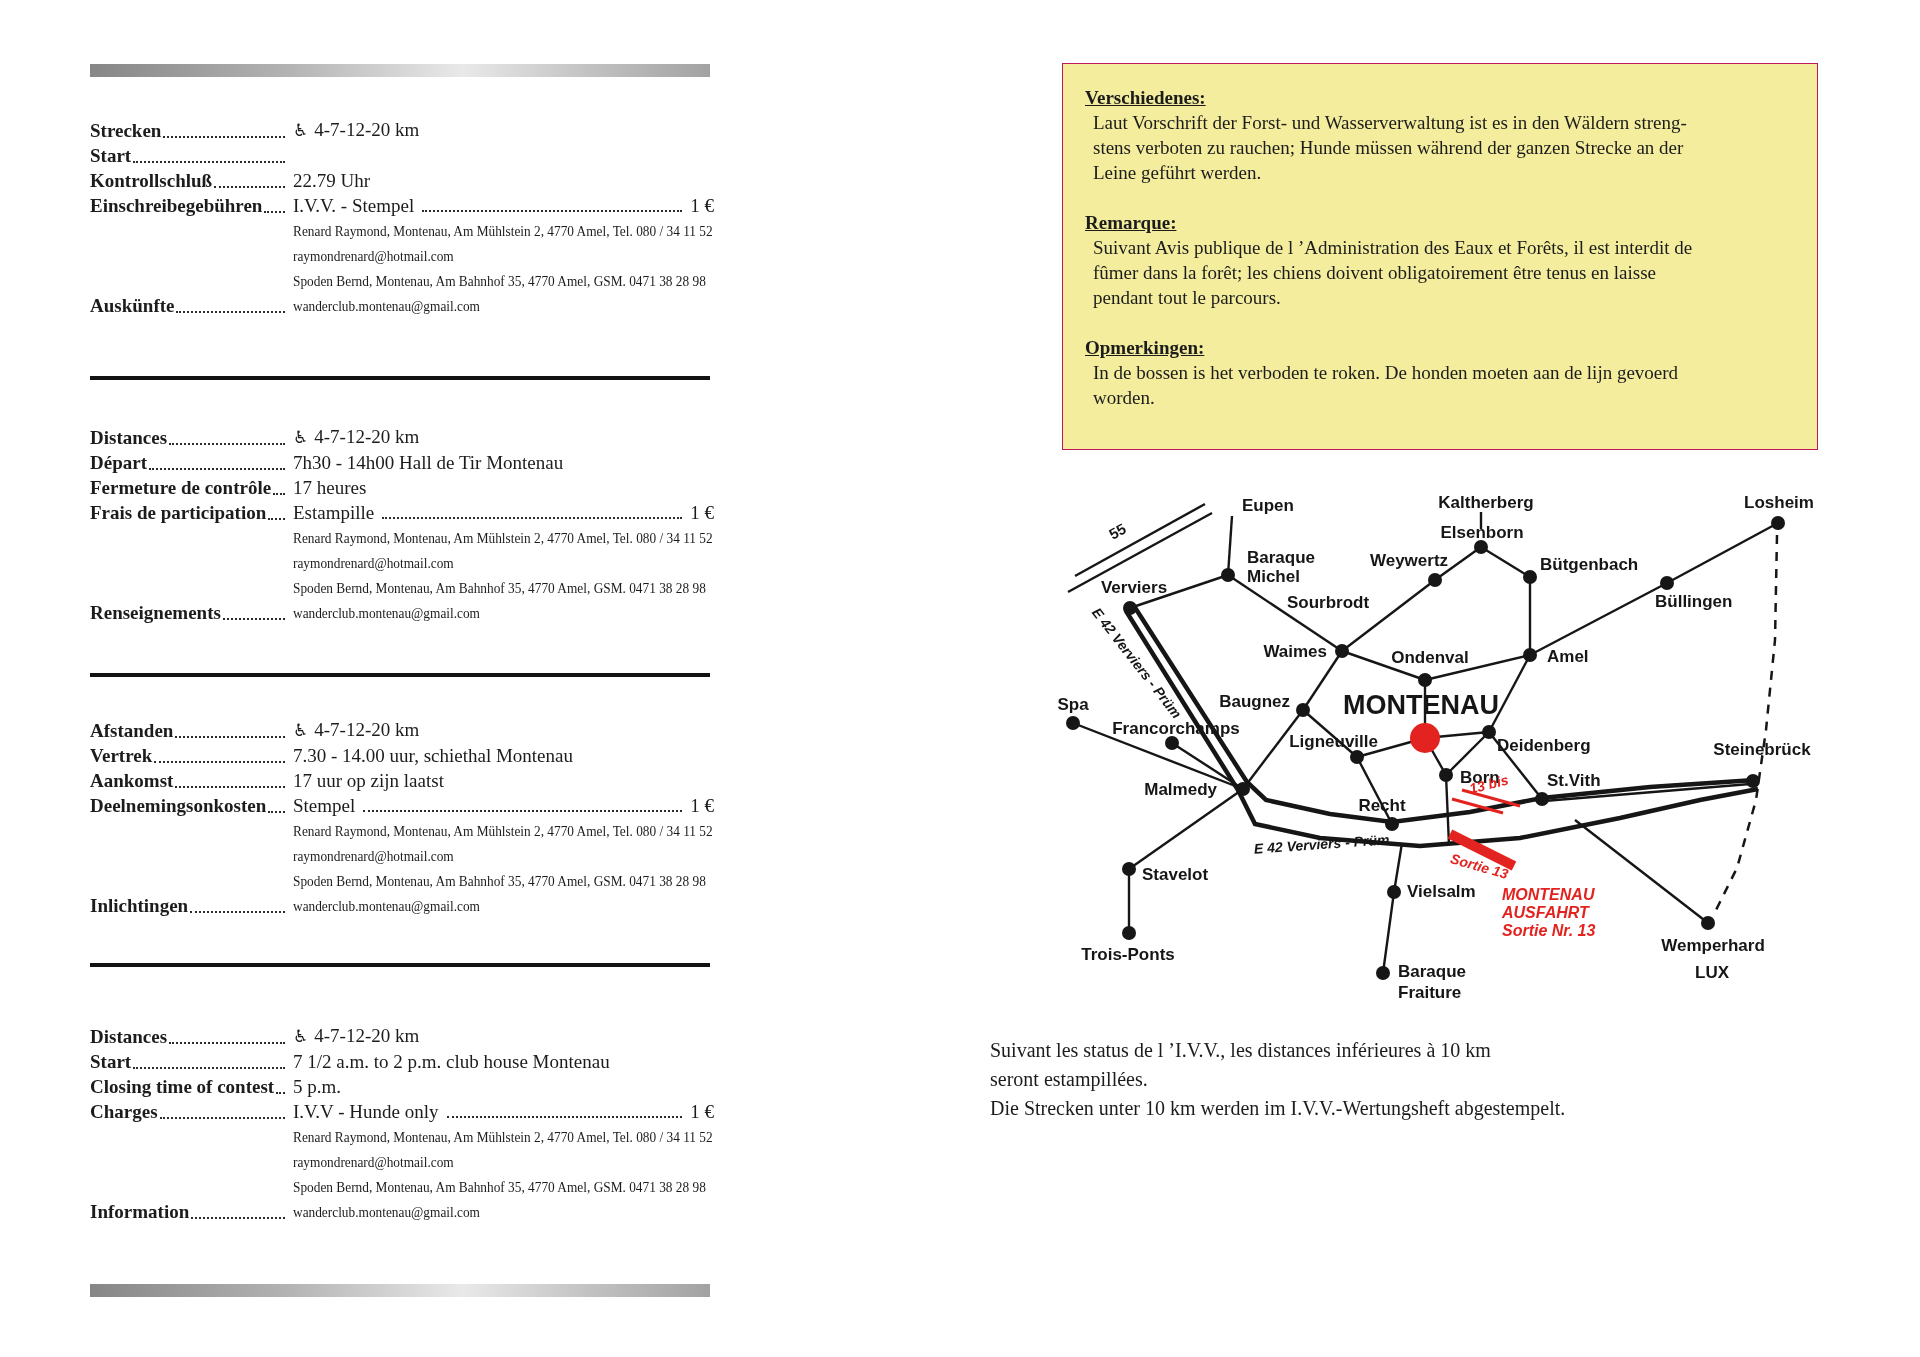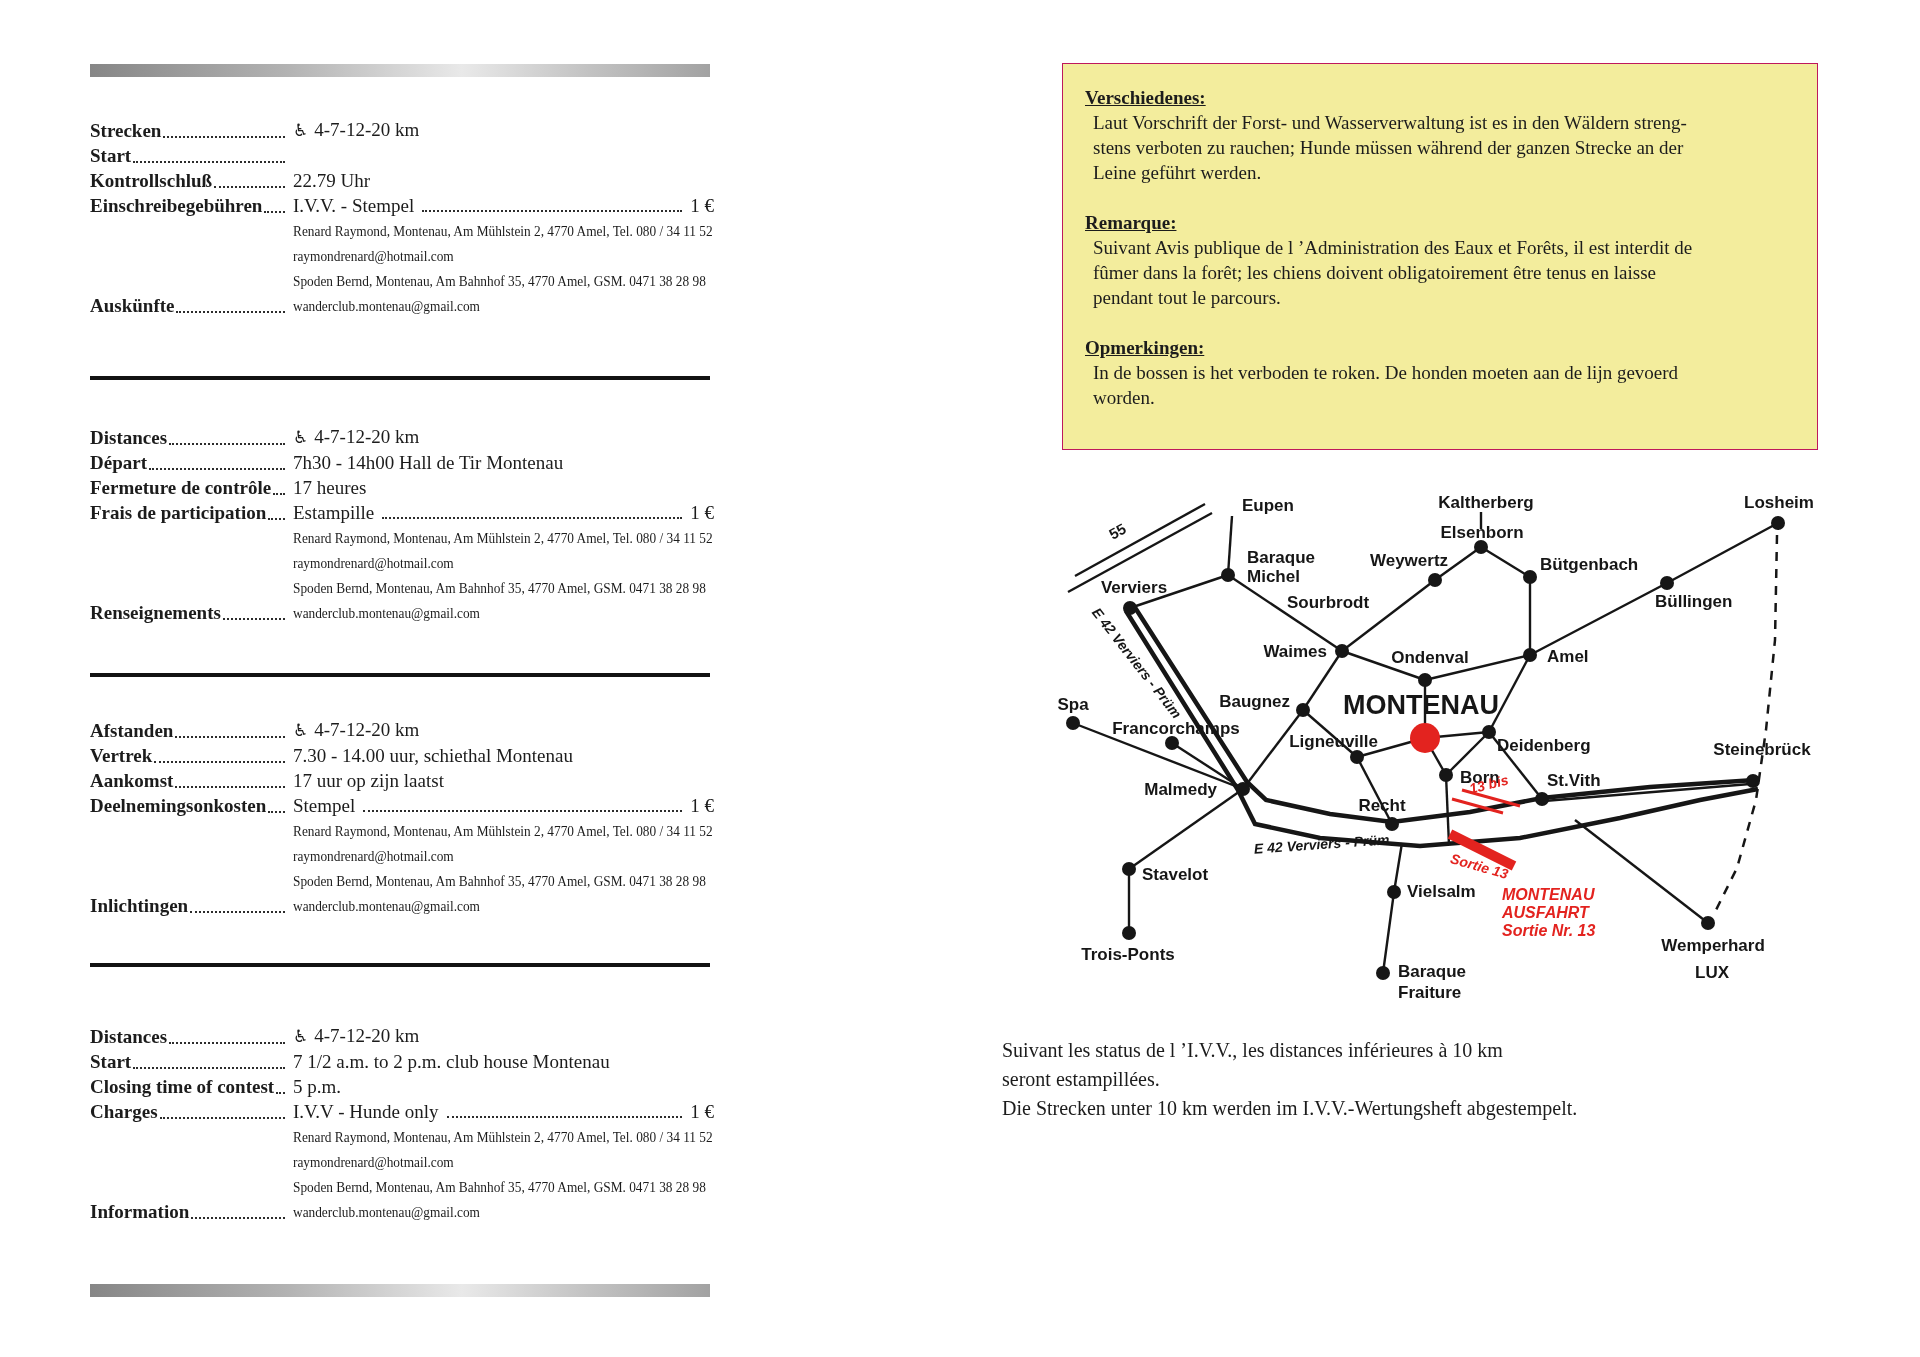--- a/index.html
+++ b/index.html
@@ -17,21 +17,21 @@
   .val{flex:1;display:flex;align-items:baseline;}
   .val .grow{flex:1;border-bottom:2.2px dotted #2c2c2c;margin:0 8px 5px 8px;}
   .wc{font-family:"DejaVu Sans",sans-serif;font-size:17px;margin-right:6px;}
   .contacts{flex:1;}
   .cline{font-size:15.5px;line-height:25px;white-space:nowrap;
          transform:scaleX(.86);transform-origin:0 0;}
   .notebox{position:absolute;left:1062px;top:63px;width:756px;height:387px;box-sizing:border-box;
            border:1px solid #be185d;padding:21px 24px 0 22px;font-size:19px;line-height:25px;}
   .nb-title{font-weight:bold;text-decoration:underline;}
   .nb-para{white-space:pre-line;margin:0 0 25px 8px;}
-  .footer{position:absolute;left:990px;top:1036px;font-size:20px;line-height:29px;white-space:pre-line;margin-left:12px;}
+  .footer{position:absolute;left:990px;top:1036px;font-size:20px;line-height:29px;white-space:pre-line;}
   #map{position:absolute;left:0;top:0;}
 </style>
 </head>
 <body>
 
 <div class="page">
   <div class="bar top"></div>
   <div class="bar bottom"></div>
 
   <div class="sep" style="top:376px"></div>

